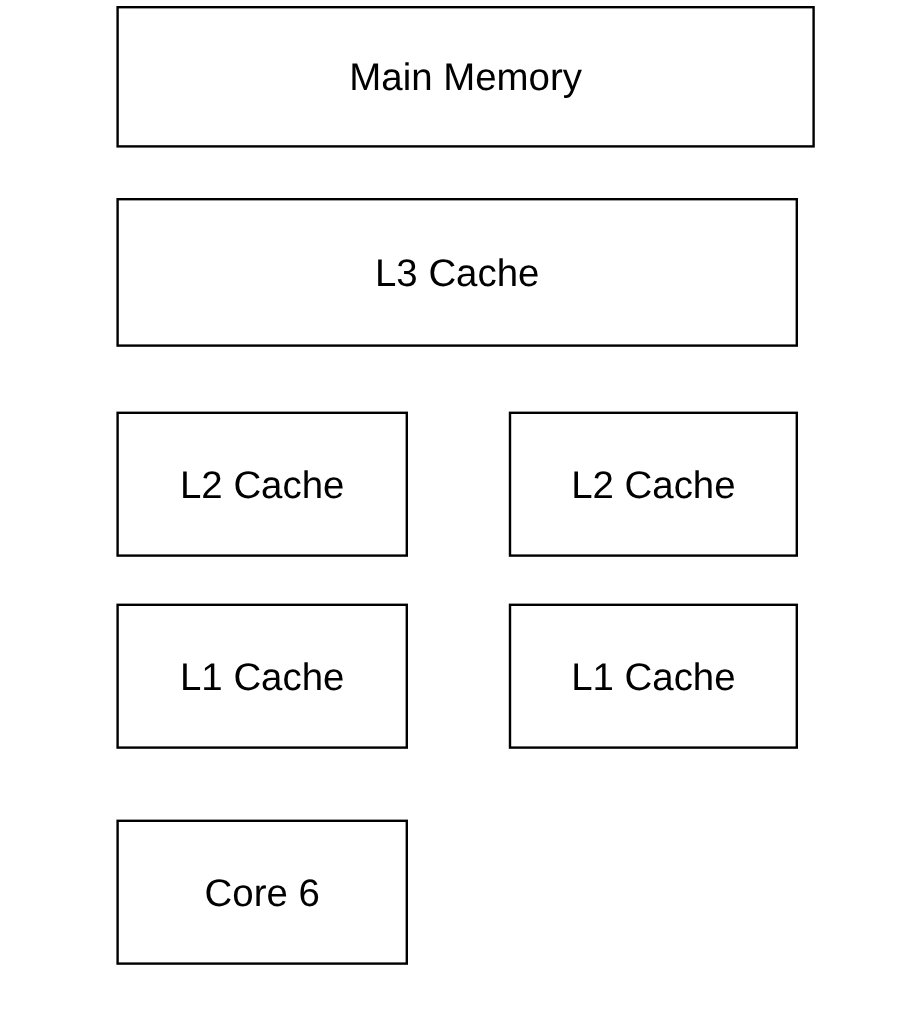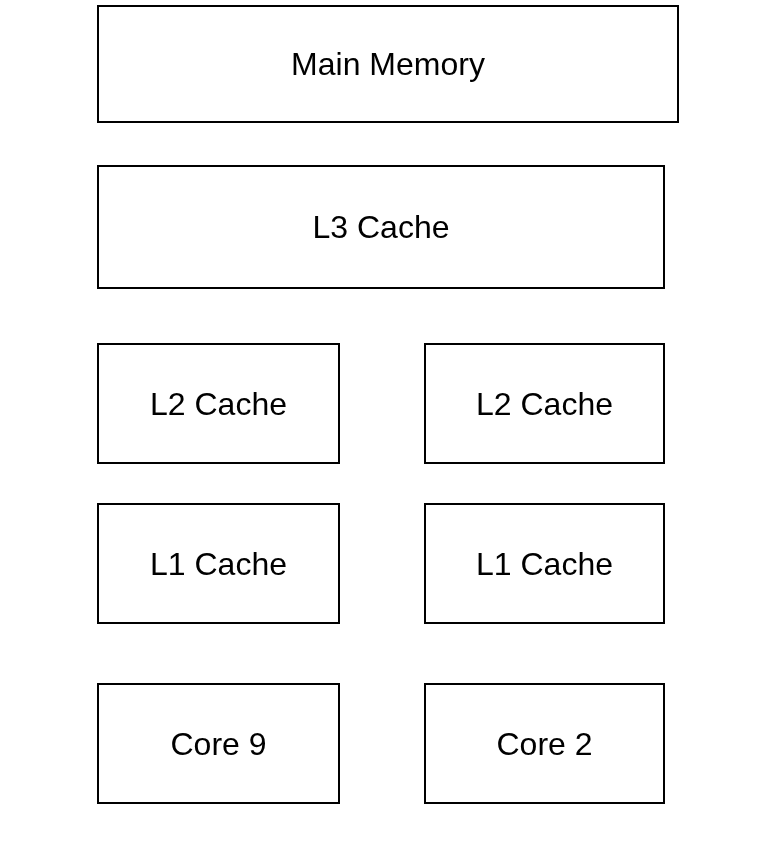--- a/index.html
+++ b/index.html
@@ -74,19 +74,16 @@
   </div>
 
   <div class="node" id="node-l1-cache-0">
     <span class="node-label">L1 Cache</span>
   </div>
   <div class="node" id="node-l1-cache-1">
     <span class="node-label">L1 Cache</span>
   </div>
 
   <div class="node" id="node-core-0">
-    <span class="node-label">Core 9</span>
-  </div>
-  <div class="node" id="node-core-1">
-    <span class="node-label">Core 2</span>
+    <span class="node-label">Core 6</span>
   </div>
 
 </div>
 
 </body></html>

